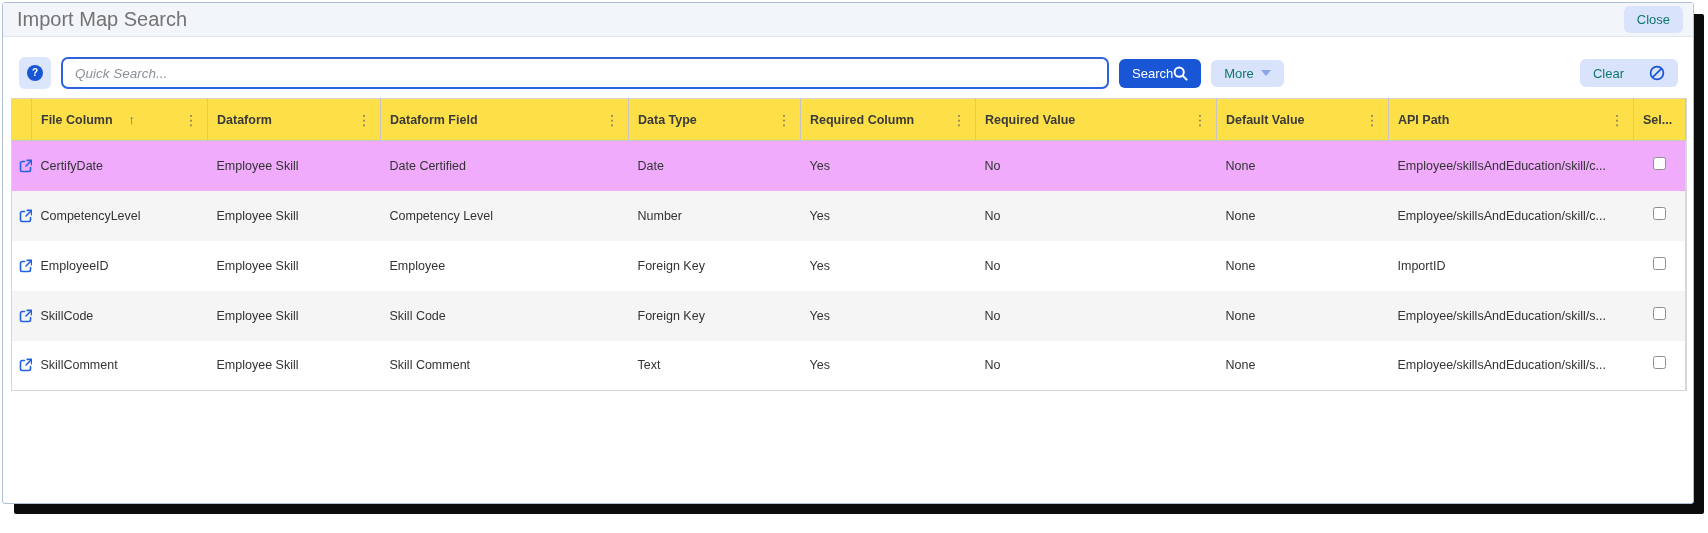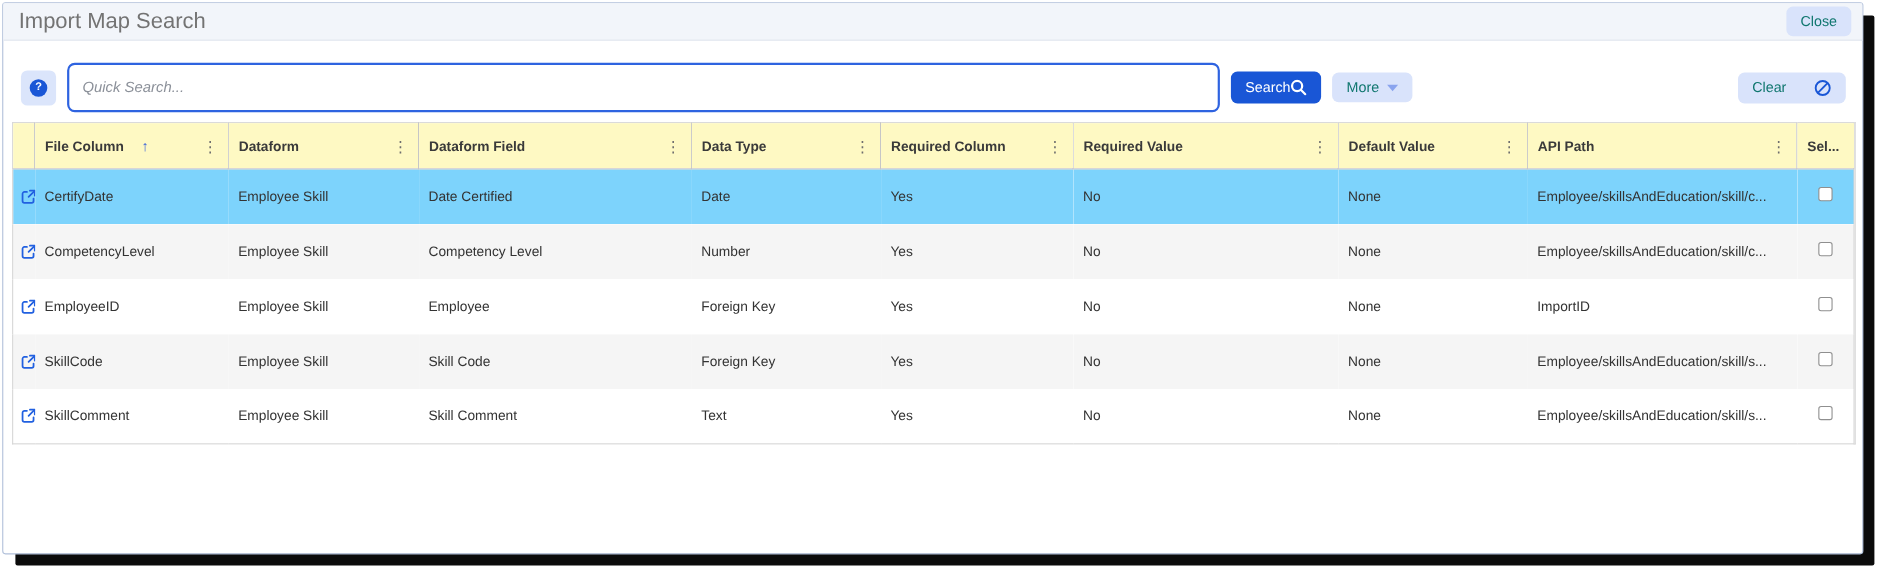--- a/index.html
+++ b/index.html
@@ -33,21 +33,21 @@
   .search-row { display:flex; align-items:center; margin:20px 15px 0 16px; gap:10px; }
   .help-btn {
     width:32px; height:32px; background:#dbe5fb; border:none; border-radius:6px;
     display:flex; align-items:center; justify-content:center; cursor:pointer;
   }
   .help-circle {
     width:16px; height:16px; background:#1956d6; border-radius:50%;
     color:#fff; font-size:10px; font-weight:bold; line-height:16px; text-align:center;
   }
   .search-input {
-    width:1048px; height:45px; border:2px solid #2e63e0; border-radius:7px;
+    width:1048px; height:32px; border:2px solid #2e63e0; border-radius:7px;
     padding:0 12px; font-size:13.5px; color:#333; font-family:inherit; outline:none;
   }
   .search-input::placeholder { color:#8b9099; font-style:italic; }
   .clear-btn { margin-left:auto;gap:25px; }
   .caret-down { display:inline-block; width:0; height:0;
     border-left:5px solid transparent; border-right:5px solid transparent;
     border-top:6px solid #8aa4ee; }
 
   
   .action-row { display:flex; align-items:center; margin:27px 10px 0 8px; }
@@ -58,34 +58,34 @@
   table { table-layout:fixed; border-collapse:collapse; width:1674px;
           font-size:12.5px; color:#333; background:#fff;
           border:1px solid #d6d6d6; }
   col.c-icon { width:20px; }  col.c-file { width:176px; } col.c-dform { width:173px; }
   col.c-dfield { width:248px; } col.c-dtype { width:172px; } col.c-reqcol { width:175px; }
   col.c-reqval { width:241px; } col.c-defval { width:172px; } col.c-api { width:245px; }
   col.c-sel { width:52px; }
   thead th {
     height:42px; text-align:left; padding:0 26px 0 9px; font-size:12.5px;
     font-weight:bold; color:#3a3a3a; border-right:1px solid #c6c6c6;
-    border-bottom:1px solid #c6c6c6; position:relative; background:#fef9c3;
+    border-bottom:1px solid #c6c6c6; position:relative; background:#fde047;
     white-space:nowrap; overflow:hidden;
   }
   thead th.icon-col { padding:0; }
   thead th:last-child { padding-right:2px;margin-top:32px; }
   .kebab {
     position:absolute; right:9px; top:50%; transform:translateY(-50%);
     color:#6e6e6e; font-size:14px; line-height:1; cursor:pointer; font-weight:normal;
   }
   .sort-arrow { color:#3b63d8; font-size:13px; margin-left:16px; font-weight:normal; }
   tbody td { height:50px; padding:0 9px; white-space:nowrap; overflow:hidden;
              text-overflow:ellipsis; }
   tbody tr:nth-child(even) { background:#f5f5f5; }
-  tbody tr.selected { background:#7dd3fc; }
+  tbody tr.selected { background:#f0abfc; }
   td.icon-cell { padding:0 0 0 6px; }
   td.check-cell { text-align:center; padding:0; }
   td.check-cell input { vertical-align:middle; margin-top:-6px; }
   input.row-check {
     appearance:none; -webkit-appearance:none; width:13px; height:13px;
     border:1.5px solid #8f8f8f; border-radius:2.5px; background:#fff; cursor:pointer;
   }
   .ext-link-svg { display:block; }
   .vstrip { width:10px; background:#eaeaea; border:1px solid #d9d9d9; border-left:none; }
 </style>

